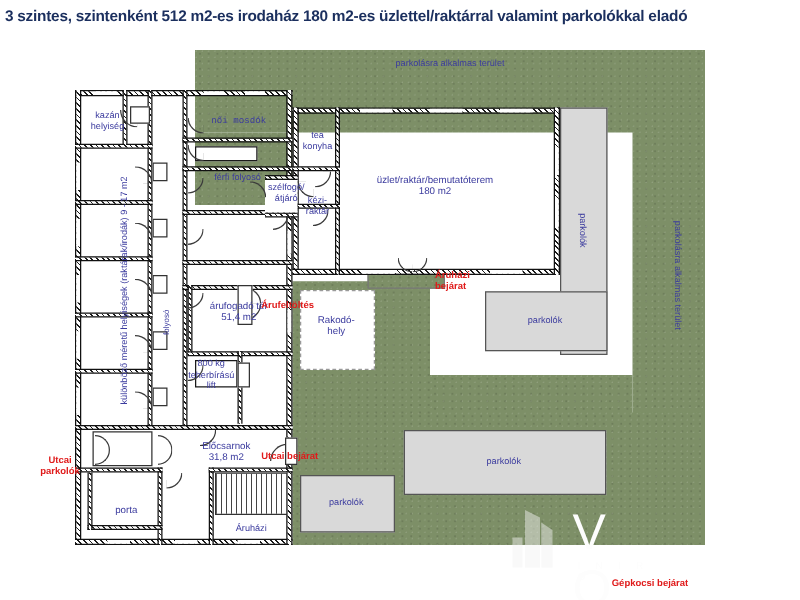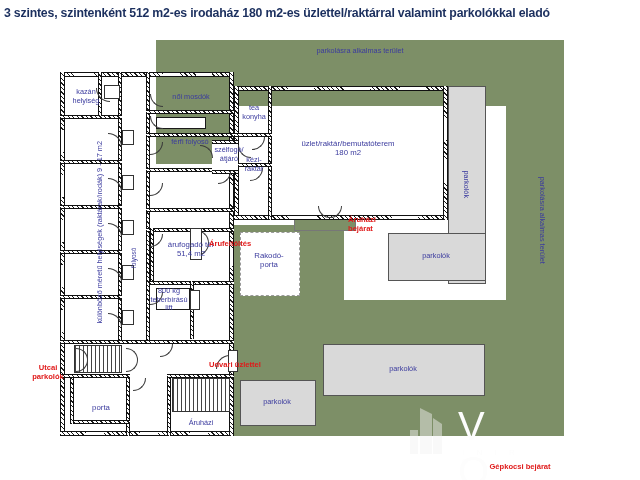--- a/index.html
+++ b/index.html
@@ -212,43 +212,45 @@
   <div class="leaf" style="left:122px;top:265px;width:10px;height:13px;"></div>
   <div class="leaf" style="left:122px;top:310px;width:10px;height:13px;"></div>
   <div class="leaf" style="left:190px;top:228px;width:10px;height:30px;"></div>
   <div class="leaf" style="left:228px;top:350px;width:8px;height:20px;"></div>
   <div class="leaf" style="left:190px;top:290px;width:8px;height:18px;"></div>
 
   <div class="dashbox" style="left:240px;top:232px;width:58px;height:62px;background:#fff;"></div>
 
   <div class="lbl" style="left:64px;top:88px;width:44px;">kazán
 helyiség</div>
-  <div class="lbl" style="left:155px;top:93px;width:72px;">női mosdók</div>
+  <div class="lbl" style="left:155px;top:93px;width:72px;font-family:Liberation Mono, monospace;">női mosdók</div>
   <div class="lbl" style="left:152px;top:138px;width:76px;">férfi  folyosó</div>
   <div class="lbl rot" style="left:-6px;top:228px;width:212px;transform:rotate(-90deg);">különböző méretű helyiségek (raktárak/irodák) 9 - 17 m2</div>
   <div class="lbl rot sm" style="left:107px;top:254px;width:54px;transform:rotate(-90deg);">folyosó</div>
   <div class="lbl" style="left:205px;top:146px;width:48px;">szélfogó/
 átjáró</div>
   <div class="lbl" style="left:238px;top:104px;width:32px;">tea
 konyha</div>
   <div class="lbl" style="left:238px;top:156px;width:32px;">kézi-
 raktár</div>
   <div class="lbl md" style="left:278px;top:139px;width:140px;">üzlet/raktár/bemutatóterem
 180 m2</div>
   <div class="lbl md" style="left:152px;top:240px;width:78px;">árufogadó tér
 51,4 m2</div>
   <div class="lbl md" style="left:243px;top:251px;width:52px;">Rakodó-
-porta</div>
+hely</div>
   <div class="lbl" style="left:143px;top:287px;width:52px;">800 kg
 teherbírású
 lift</div>
+  <div class="lbl md" style="left:142px;top:352px;width:78px;">Előcsarnok
+31,8 m2</div>
   <div class="lbl md" style="left:76px;top:403px;width:50px;">porta</div>
   <div class="lbl" style="left:172px;top:419px;width:58px;">Áruházi</div>
 
   <div class="red" style="left:22px;top:363px;width:52px;">Utcai
 parkolók</div>
-  <div class="red left" style="left:209px;top:360px;width:80px;">Udvari üzlettel</div>
+  <div class="red left" style="left:209px;top:360px;width:80px;">Utcai bejárat</div>
   <div class="red left" style="left:209px;top:239px;width:64px;">Árufeltöltés</div>
   <div class="red left" style="left:348px;top:215px;width:60px;">Áruházi
 bejárat</div>
   <div class="red" style="left:460px;top:462px;width:120px;">Gépkocsi bejárat</div>
 
 </div>
 
 </body></html>

